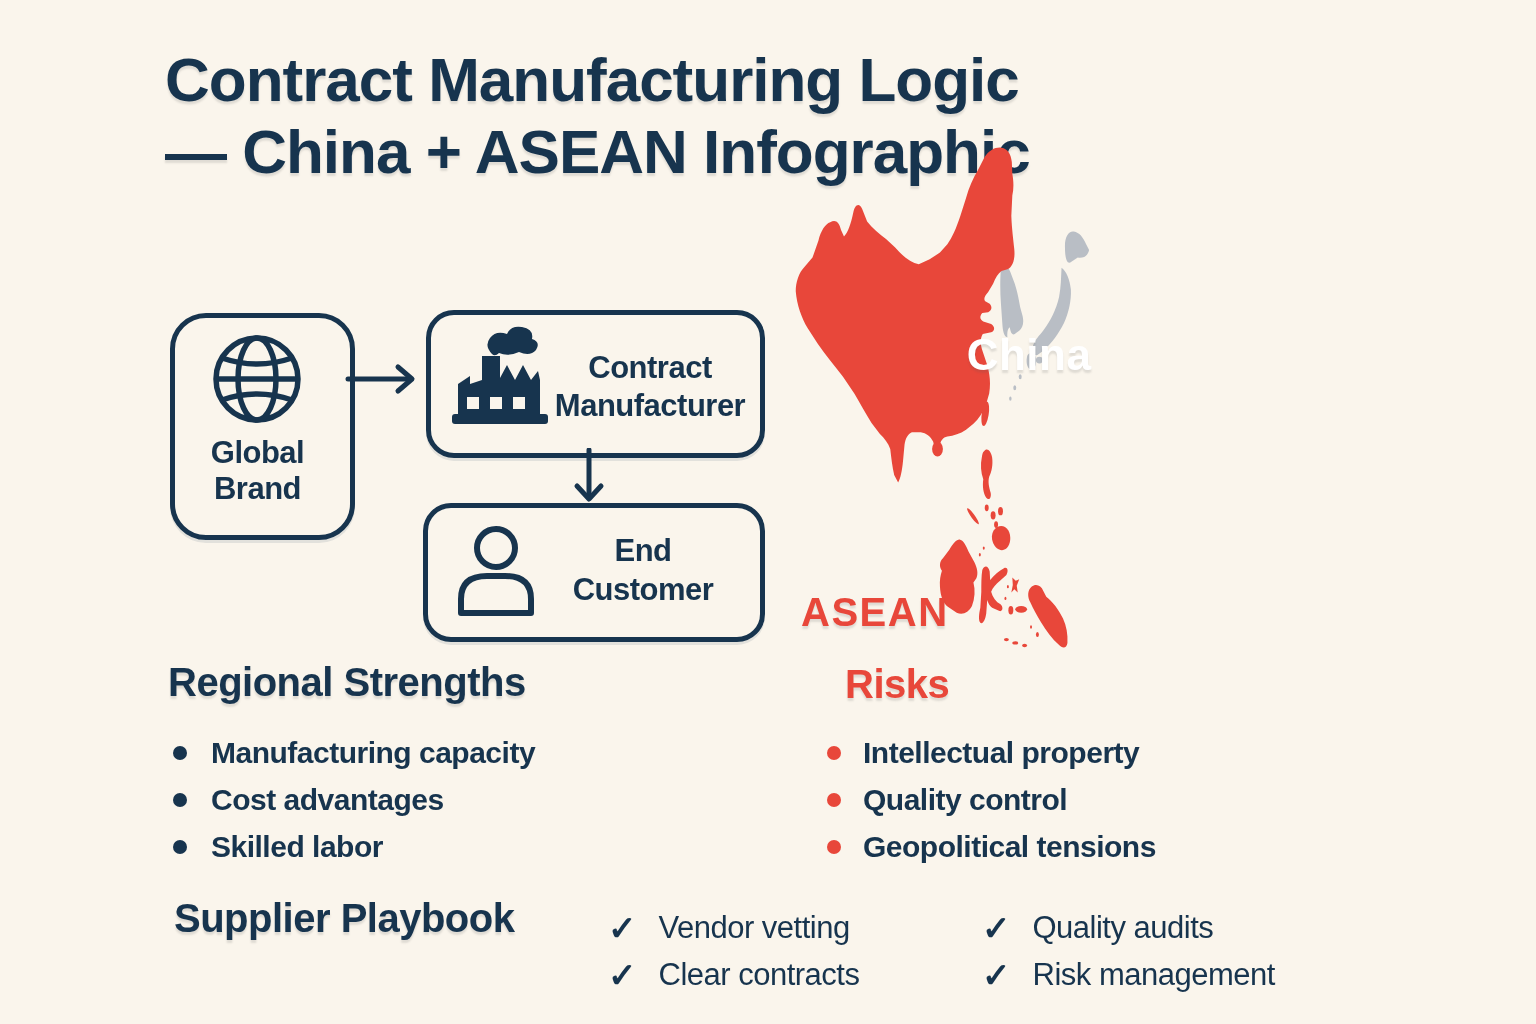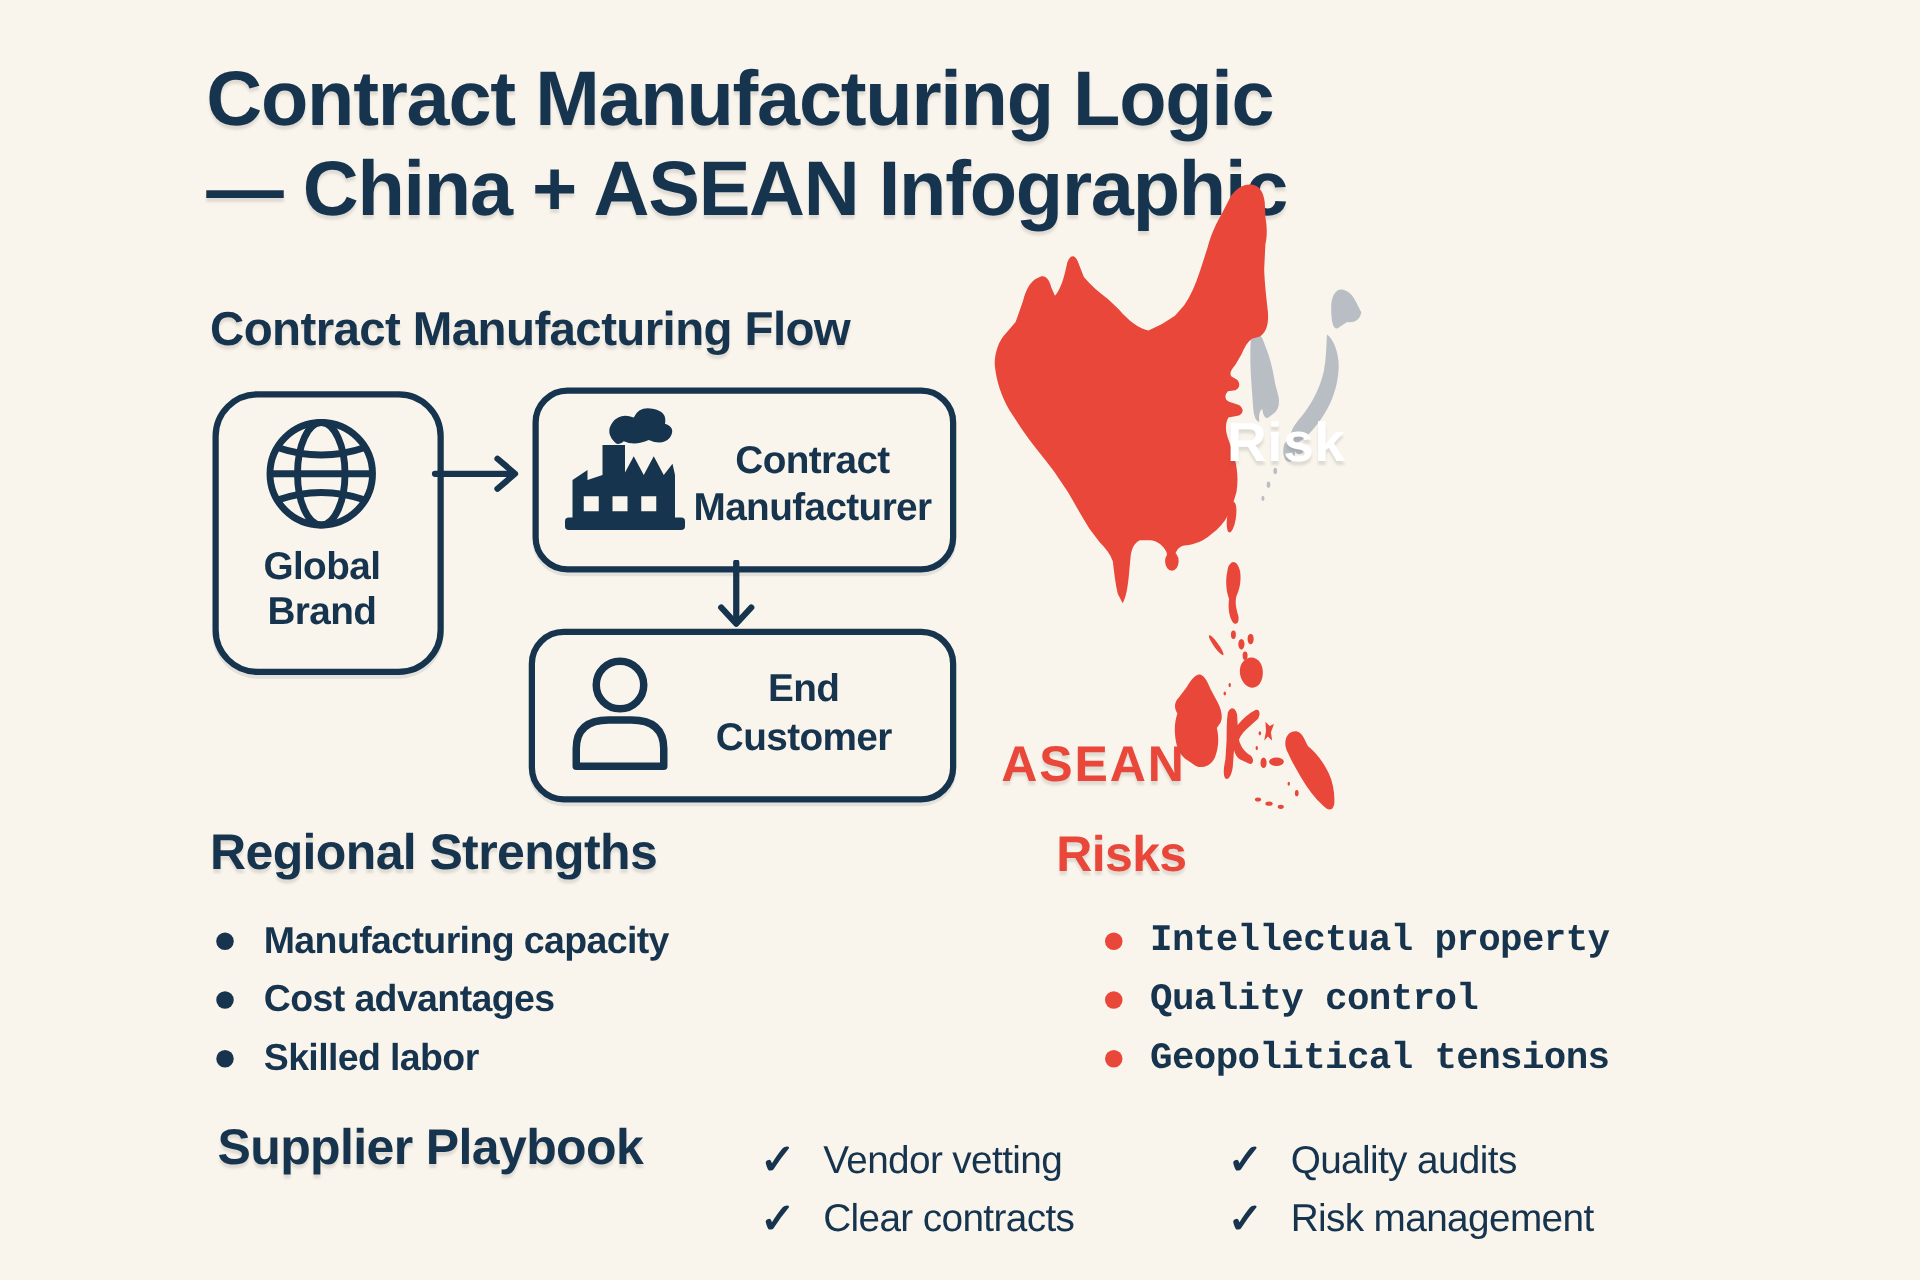--- a/index.html
+++ b/index.html
@@ -36,21 +36,21 @@
   .cm-label{left:550px; top:349px; width:200px; line-height:38px;}
   .ec-label{left:548px; top:531px; width:190px; line-height:39px;}
 
   .bullet-row{height:34px; display:flex; align-items:center;}
   .bullet-dot{width:14px; height:14px; border-radius:50%; flex:0 0 auto;}
   .dot-navy{background:#17344E;}
   .dot-red{background:#E8473A;}
   .bullet-text{font-size:30px; font-weight:700; letter-spacing:-0.5px; color:#17344E; white-space:nowrap;}
   .left-row{left:173px; width:560px;}
   .left-row .bullet-text{margin-left:24px;}
-  .risk-row{left:884px; width:560px;font-family:Liberation Mono, monospace;}
+  .risk-row{left:827px; width:560px;}
   .risk-row .bullet-text{margin-left:22px;}
 
   .check-row{height:36px; display:flex; align-items:center;}
   .check-glyph{font-size:34px; font-weight:700; color:#17344E; margin-right:22px; line-height:1;}
   .check-text{font-size:31px; font-weight:400; letter-spacing:-0.5px; color:#17344E; white-space:nowrap;}
 
   .china-label{
     left:949px; top:330px; width:160px; text-align:center;
     font-size:44px; font-weight:700; color:#FFFFFF; letter-spacing:0.5px;
   }
@@ -103,23 +103,22 @@
         <circle cx="1186" cy="636" r="2"></circle>
       <path d="M 1289,693 C 1282,686 1283,678 1291,674 C 1300,670 1310,672 1315,679 L 1321,686 C 1334,692 1346,701 1355,712 C 1362,721 1365,731 1364,741 C 1362,748 1354,748 1346,743 C 1333,736 1321,727 1310,716 C 1302,708 1294,700 1289,693 Z"></path>
       <circle cx="1303" cy="731" r="3"></circle>
         <circle cx="1290" cy="722" r="2"></circle>
       <ellipse cx="1240" cy="737" rx="5" ry="2"></ellipse>
       <ellipse cx="1258" cy="741" rx="6" ry="2"></ellipse>
       <ellipse cx="1277" cy="744" rx="5" ry="2"></ellipse>
     </g>
   </svg>
 
-  <div class="abs china-label shadowed">Risk</div>
-
-  <div class="abs section-heading flow-heading shadowed">Contract Manufacturing Flow</div>
+  <div class="abs china-label shadowed">China</div>
+
 
   <div class="abs flow-box box-gb"></div>
   <svg class="abs" style="left:210px; top:332px;" width="94" height="94" viewBox="0 0 94 94">
     <g fill="none" stroke="#17344E" stroke-width="5.5">
       <circle cx="47" cy="47" r="41"></circle>
       <ellipse cx="47" cy="47" rx="19" ry="41"></ellipse>
       <line x1="7" y1="47" x2="87" y2="47"></line>
       <path d="M 12,26 Q 47,38 82,26"></path>
       <path d="M 12,68 Q 47,56 82,68"></path>
     </g>

